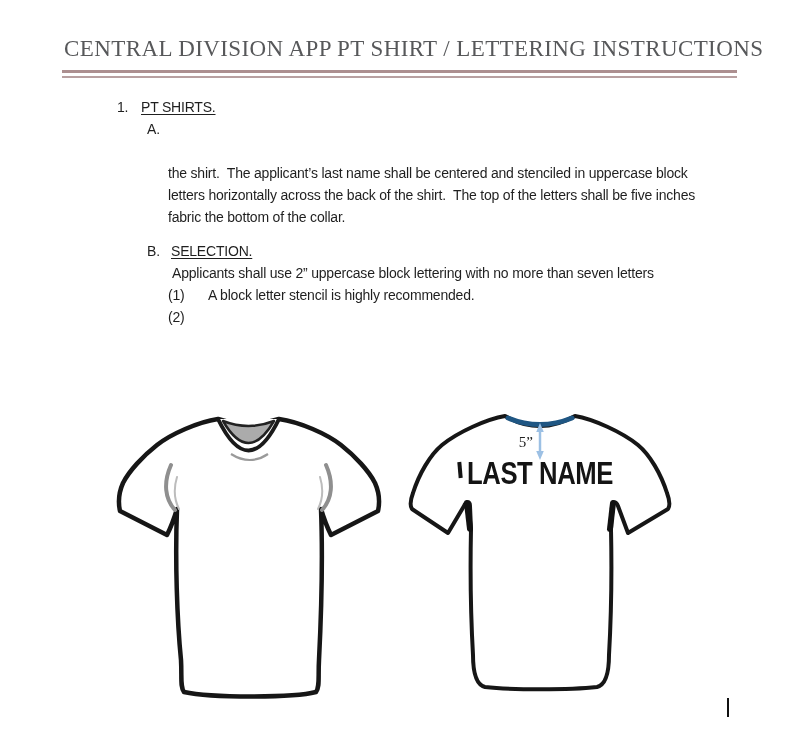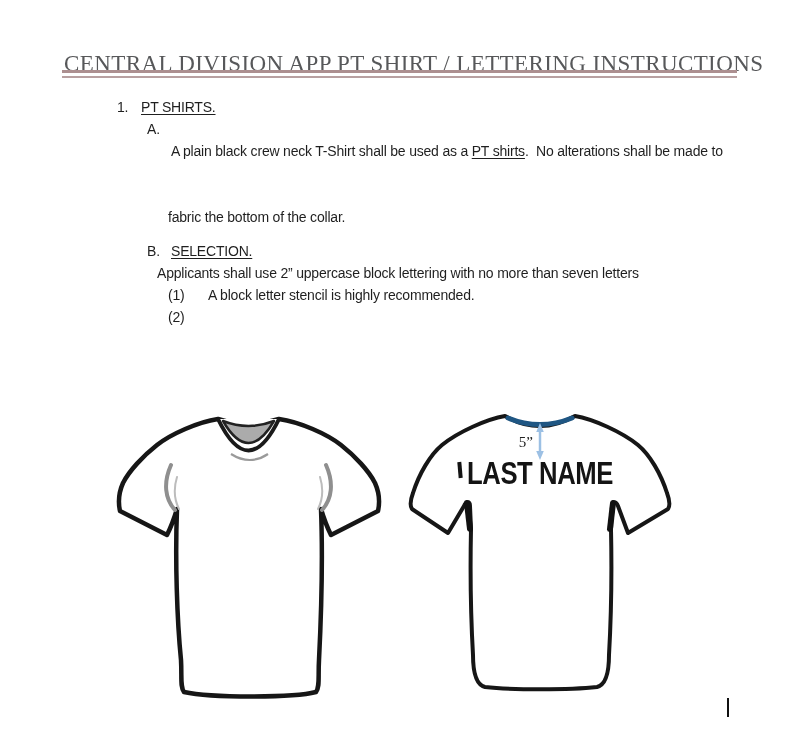--- a/index.html
+++ b/index.html
@@ -17,35 +17,36 @@
   .hd { text-decoration:underline; text-underline-offset:2px; }
   .ul { text-decoration:underline; text-underline-offset:2px; }
   .cursor { width:2px; height:19px; background:#111; }
   svg { display:block; }
 </style>
 </head>
 <body>
 
 <div class="page">
 
-  <div class="abs title" style="left:64px; top:34px; width:680px;margin-top:15px;">CENTRAL DIVISION APP PT SHIRT / LETTERING INSTRUCTIONS</div>
+  <div class="abs title" style="left:64px; top:34px; width:680px;">CENTRAL DIVISION APP PT SHIRT / LETTERING INSTRUCTIONS</div>
   <div class="abs rule" style="left:62px; top:70px; width:675px; height:3px;"></div>
   <div class="abs rule" style="left:62px; top:76px; width:675px; height:2px; opacity:0.85;"></div>
 
   <div class="abs bodyline" style="left:117px; top:96px;">1.</div>
   <div class="abs bodyline hd" style="left:141px; top:96px;">PT SHIRTS.</div>
 
   <div class="abs bodyline" style="left:147px; top:118px;">A.</div>
 
-  <div class="abs bodyline" style="left:168px; top:140px;"><span> A plain black crew neck T-Shirt shall be used as a </span><span class="ul">PT shirts</span><span>.  No alterations shall be made to</span></div>
+  <div class="abs bodyline" style="left:168px; top:162px;">the shirt.  The applicant’s last name shall be centered and stenciled in uppercase block</div>
+  <div class="abs bodyline" style="left:168px; top:184px;">letters horizontally across the back of the shirt.  The top of the letters shall be five inches</div>
   <div class="abs bodyline" style="left:168px; top:206px;">fabric the bottom of the collar.</div>
 
   <div class="abs bodyline" style="left:147px; top:240px;">B.</div>
   <div class="abs bodyline hd" style="left:171px; top:240px;">SELECTION.</div>
-  <div class="abs bodyline" style="left:157px; top:262px;">Applicants shall use 2” uppercase block lettering with no more than seven letters</div>
+  <div class="abs bodyline" style="left:172px; top:262px;">Applicants shall use 2” uppercase block lettering with no more than seven letters</div>
   <div class="abs bodyline" style="left:168px; top:284px;">(1)</div>
   <div class="abs bodyline" style="left:208px; top:284px;">A block letter stencil is highly recommended.</div>
   <div class="abs bodyline" style="left:168px; top:306px;">(2)</div>
 
   <svg class="abs" style="left:105px; top:405px;" width="290" height="305" viewBox="0 0 290 305">
 
     <path d="M113,14
          C93,17 66,29 52,40
          C38,51 24,66 18,78
          C14,87 13,97 15,106

